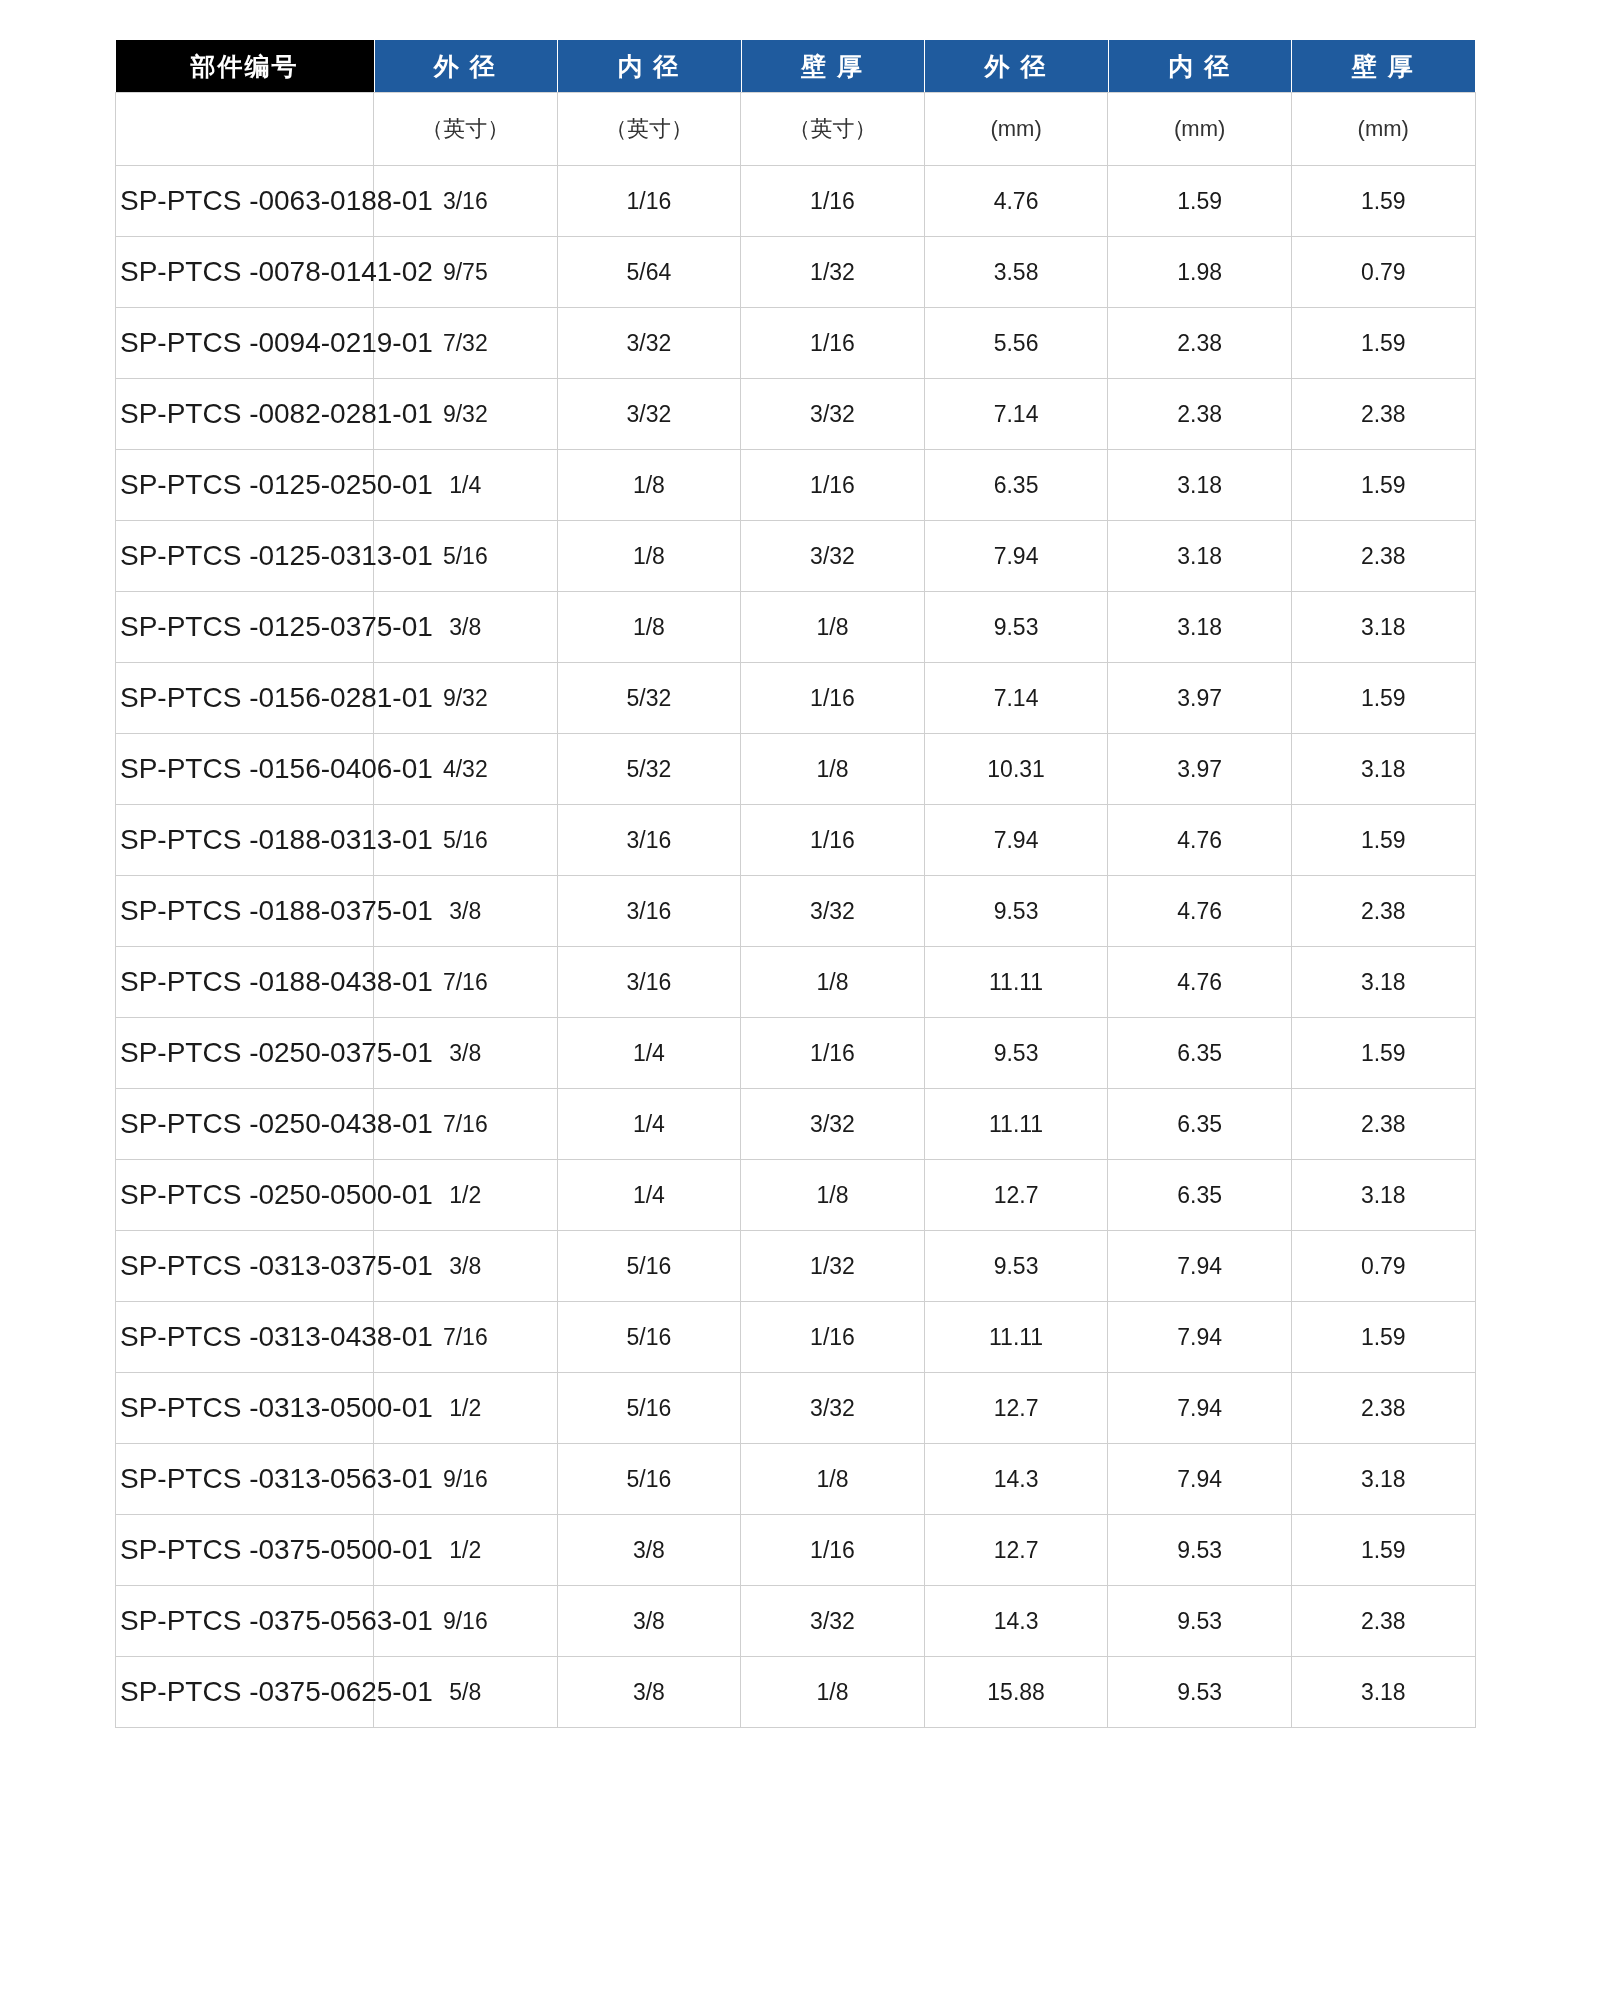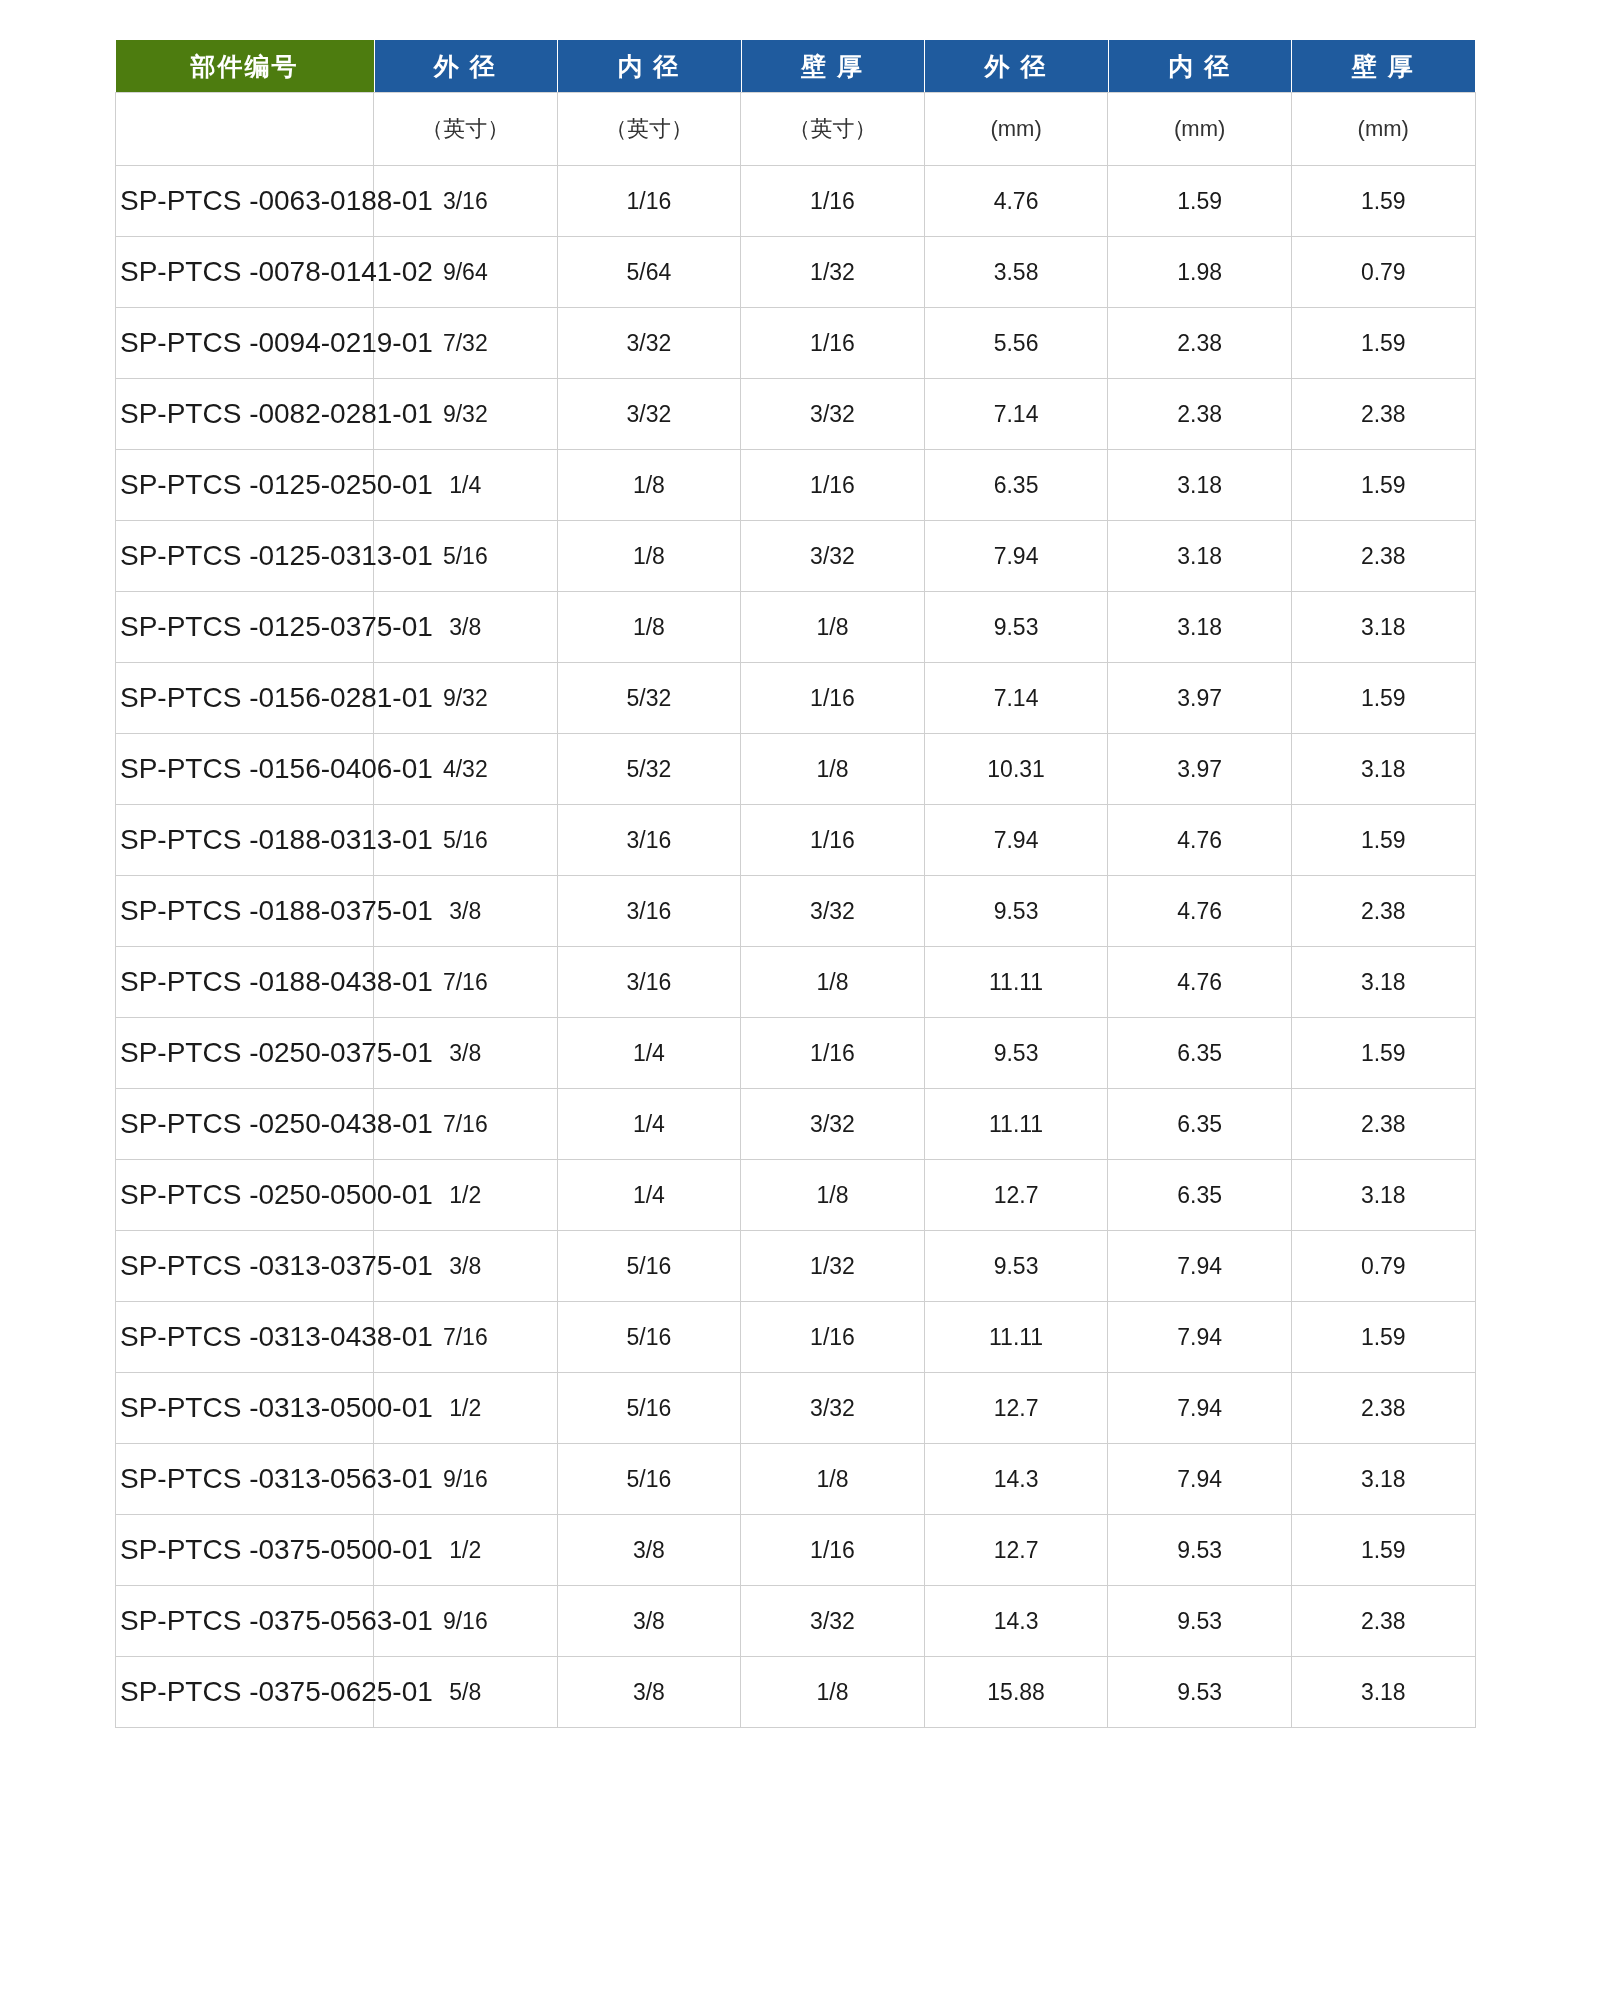--- a/index.html
+++ b/index.html
@@ -88,21 +88,21 @@
         <col class="c-part">
         <col class="c-data">
           <col class="c-data">
           <col class="c-data">
         <col class="c-data">
           <col class="c-data">
           <col class="c-data">
       </colgroup>
       <thead>
         <tr>
-          <th style="background: #4d7c0f;">部件编号</th>
+          <th style="background: #000000;">部件编号</th>
           <th class="sep" style="background: rgb(31, 91, 158);">外 径</th>
           <th class="sep" style="background: rgb(31, 91, 158);">内 径</th>
           <th class="sep" style="background: rgb(31, 91, 158);">壁 厚</th>
           <th class="sep" style="background: rgb(31, 91, 158);">外 径</th>
           <th class="sep" style="background: rgb(31, 91, 158);">内 径</th>
           <th class="sep" style="background: rgb(31, 91, 158);">壁 厚</th>
         </tr>
       </thead>
       <tbody>
         <tr class="units-row">
@@ -118,21 +118,21 @@
             <td class="part-cell">SP-PTCS -0063-0188-01</td>
             <td>3/16</td>
             <td>1/16</td>
             <td>1/16</td>
             <td>4.76</td>
             <td>1.59</td>
             <td>1.59</td>
           </tr>
           <tr>
             <td class="part-cell">SP-PTCS -0078-0141-02</td>
-            <td>9/64</td>
+            <td>9/75</td>
             <td>5/64</td>
             <td>1/32</td>
             <td>3.58</td>
             <td>1.98</td>
             <td>0.79</td>
           </tr>
           <tr>
             <td class="part-cell">SP-PTCS -0094-0219-01</td>
             <td>7/32</td>
             <td>3/32</td>

